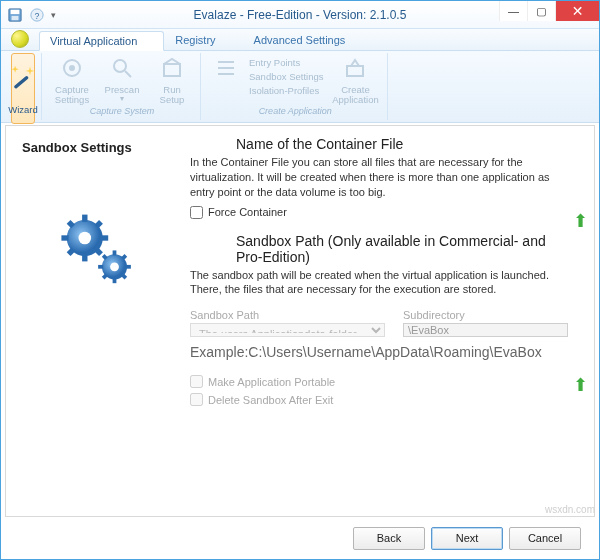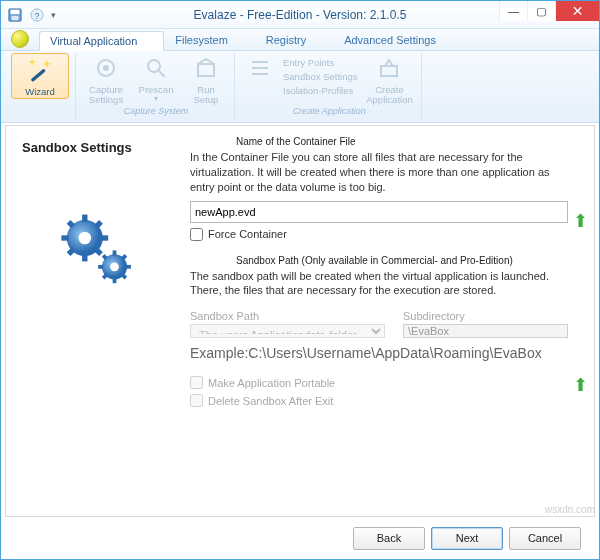--- a/index.html
+++ b/index.html
@@ -26,32 +26,32 @@
 .tab.active { background:#fff; border:1px solid #c9dff1; border-bottom:1px solid #fff; border-radius:3px 3px 0 0; color:#2a5b8d; position:relative; top:1px; }
 
 
 .ribbon { height:72px; background:linear-gradient(#f5faff,#e6f1fb); border-bottom:1px solid #c9dff1; display:flex; padding:2px 4px; gap:2px; }
 .rgroup { border-right:1px solid #d4e6f5; padding:0 6px; display:flex; flex-direction:column; align-items:center; }
 .rgroup .items { display:flex; gap:6px; height:52px; align-items:flex-start; }
 .rgroup .glabel { font-size:9px; color:#9bb7d0; text-align:center; margin-top:1px;font-style:italic; }
 .ritem { width:44px; display:flex; flex-direction:column; align-items:center; text-align:center; font-size:9.5px; color:#a9bed0; line-height:1.05; }
 .ritem.enabled { color:#2a5b8d; }
 .ritem .ricon { width:30px; height:30px; margin-bottom:2px; display:flex; align-items:center; justify-content:center; }
-.ritem.wizard { border:1px solid #f4b65a; background:linear-gradient(#fff3df,#ffe7bb); border-radius:3px; padding:1px; width:58px; }
+.ritem.wizard { border:1px solid #f4b65a; background:linear-gradient(#fff3df,#ffe7bb); border-radius:3px; padding:8px; width:24px;gap:11px; }
 .ritem.wizard .ricon svg { filter:none; }
 .faded svg { opacity:0.35; }
 
 
 .content { position:absolute; top:124px; left:4px; right:4px; bottom:42px; border:1px solid #d9d9d9; background:#fff; }
 .content-inner { display:flex; height:100%; }
 .leftcol { width:180px; padding:14px 10px 10px 16px; position:relative; }
 .leftcol h2 { font-size:13px; font-weight:bold; color:#222; margin-bottom:60px; }
 .gearwrap { position:absolute; top:85px; left:50px; }
 .rightcol { flex:1; padding:10px 26px 10px 4px; font-size:11px; color:#333; position:relative; }
-.section-title { font-size:10px; color:#222; margin-bottom:3px;padding-left:46px; }
+.section-title { font-size:14px; color:#222; margin-bottom:3px;padding-left:46px; }
 .section-desc { font-size:11px; color:#333; line-height:1.35; margin-bottom:6px; }
 .textinput { width:100%; border:1px solid #b9b9b9; padding:3px 4px; font-size:11px; height:22px; }
 .checkrow { display:flex; align-items:center; gap:5px; margin-top:5px; font-size:11px; }
 .checkrow input { width:13px; height:13px; }
 .checkrow.disabled { color:#a9a9a9; }
 .checkrow.disabled input { accent-color:#ccc; }
 .sep { height:14px; }
 .pathrow { display:flex; gap:18px; margin-top:12px; }
 .pathrow .col1 { width:195px; }
 .pathrow .col2 { flex:1; }
@@ -98,21 +98,20 @@
       <div class="winbtn max">▢</div>
       <div class="winbtn close">✕</div>
     </div>
   </div>
 
   <div class="tabs">
     <div class="app-btn">
         <div class="app-ball"></div>
       </div>
     <div class="tab active">Virtual Application</div>
-    <div class="tab">Filesystem</div>
     <div class="tab">Registry</div>
     <div class="tab">Advanced Settings</div>
   </div>
 
   <div class="ribbon">
     <div class="rgroup">
       <div class="items">
         <div class="ritem wizard enabled">
           <div class="ricon">
             <svg width="28" height="28" viewBox="0 0 32 32">
@@ -234,21 +233,20 @@
                   <line x1="-18" y1="-18" x2="-13" y2="-13"></line>
                 </g>
               </g>
           </svg>
         </div>
       </div>
 
       <div class="rightcol">
         <div class="section-title">Name of the Container File</div>
         <div class="section-desc">In the Container File you can store all files that are necessary for the virtualization. It will be created when there is more than one application as entry point or the data volume is too big.</div>
-        <input class="textinput" value="newApp.evd" style="">
         <label class="checkrow">
           <input type="checkbox" style="">
           <span>Force Container</span>
         </label>
 
         <span class="arrow-up a1">⬆</span>
 
         <div class="sep"></div>
 
         <div class="section-title">Sandbox Path (Only available in Commercial- and Pro-Edition)</div>

